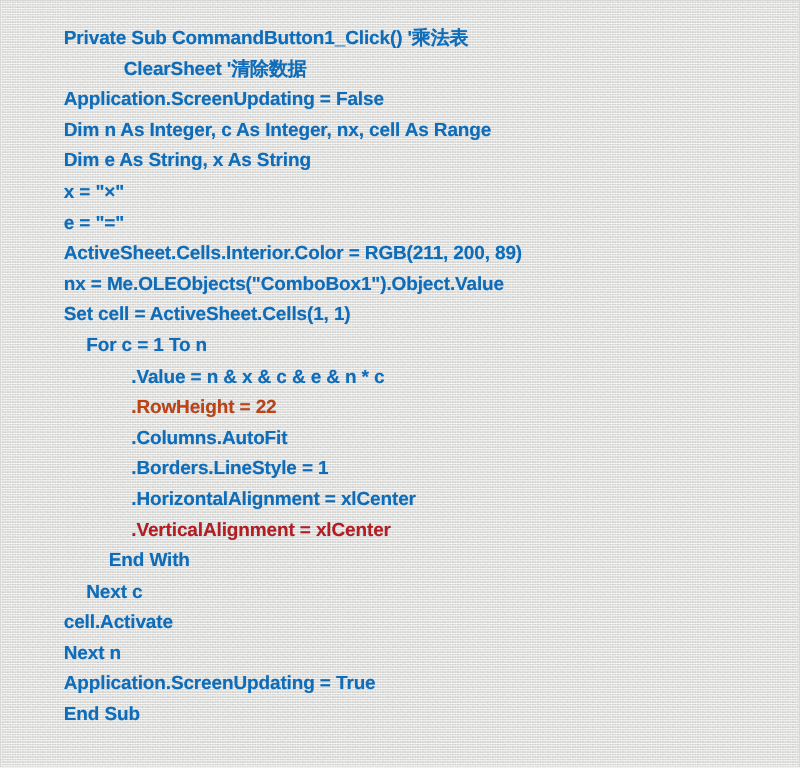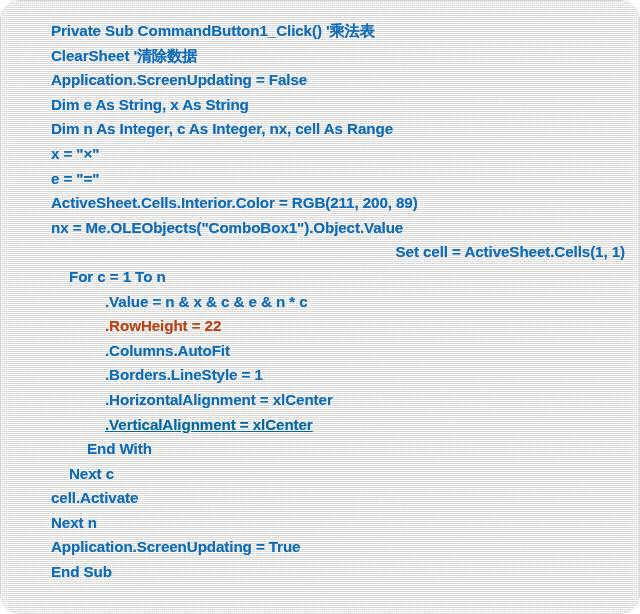--- a/index.html
+++ b/index.html
@@ -62,40 +62,40 @@
     letter-spacing: -0.1px;
     text-shadow: 0 0 0.6px rgba(14,108,184,0.45);
   }
   .indent-1 { padding-left: 18px; }
   .indent-2 { padding-left: 36px; }
   .indent-3 { padding-left: 54px; }
 </style>
 </head>
 <body>
 
-<div id="code-figure" style="--code-color: #0e6cb8; border-color: rgb(216, 216, 216); border-radius: 20px;">
+<div id="code-figure" style="--code-color: #0e6cb8; border-color: rgb(216, 216, 216);">
   <div id="paper-texture"></div>
   <div id="code-block">
       <div class="code-line" style="color: rgb(14, 108, 184);">Private Sub CommandButton1_Click() '乘法表</div>
-      <div class="code-line" style="color: rgb(14, 108, 184);">ClearSheet '清除数据</div>
+      <div class="code-line" style="color: rgb(14, 108, 184); margin-left: 48px;">ClearSheet '清除数据</div>
       <div class="code-line" style="color: rgb(14, 108, 184);">Application.ScreenUpdating = False</div>
+      <div class="code-line" style="color: rgb(14, 108, 184);">Dim n As Integer, c As Integer, nx, cell As Range</div>
       <div class="code-line" style="color: rgb(14, 108, 184);">Dim e As String, x As String</div>
-      <div class="code-line" style="color: rgb(14, 108, 184);">Dim n As Integer, c As Integer, nx, cell As Range</div>
       <div class="code-line" style="color: rgb(14, 108, 184);">x = "×"</div>
       <div class="code-line" style="color: rgb(14, 108, 184);">e = "="</div>
       <div class="code-line" style="color: rgb(14, 108, 184);">ActiveSheet.Cells.Interior.Color = RGB(211, 200, 89)</div>
       <div class="code-line" style="color: rgb(14, 108, 184);">nx = Me.OLEObjects("ComboBox1").Object.Value</div>
-      <div class="code-line" style="color: rgb(14, 108, 184); text-align: right;">Set cell = ActiveSheet.Cells(1, 1)</div>
+      <div class="code-line" style="color: rgb(14, 108, 184);">Set cell = ActiveSheet.Cells(1, 1)</div>
       <div class="code-line indent-1" style="color: rgb(14, 108, 184);">For c = 1 To n</div>
       <div class="code-line indent-3" style="color: rgb(14, 108, 184);">.Value = n &amp; x &amp; c &amp; e &amp; n * c</div>
       <div class="code-line indent-3" style="color: #c2410c;">.RowHeight = 22</div>
       <div class="code-line indent-3" style="color: rgb(14, 108, 184);">.Columns.AutoFit</div>
       <div class="code-line indent-3" style="color: rgb(14, 108, 184);">.Borders.LineStyle = 1</div>
       <div class="code-line indent-3" style="color: rgb(14, 108, 184);">.HorizontalAlignment = xlCenter</div>
-      <div class="code-line indent-3" style="color: #0369a1; text-decoration: underline;">.VerticalAlignment = xlCenter</div>
+      <div class="code-line indent-3" style="color: #b91c1c;">.VerticalAlignment = xlCenter</div>
       <div class="code-line indent-2" style="color: rgb(14, 108, 184);">End With</div>
       <div class="code-line indent-1" style="color: rgb(14, 108, 184);">Next c</div>
       <div class="code-line" style="color: rgb(14, 108, 184);">cell.Activate</div>
       <div class="code-line" style="color: rgb(14, 108, 184);">Next n</div>
       <div class="code-line" style="color: rgb(14, 108, 184);">Application.ScreenUpdating = True</div>
       <div class="code-line" style="color: rgb(14, 108, 184);">End Sub</div>
     </div>
 </div>
 
 </body></html>

